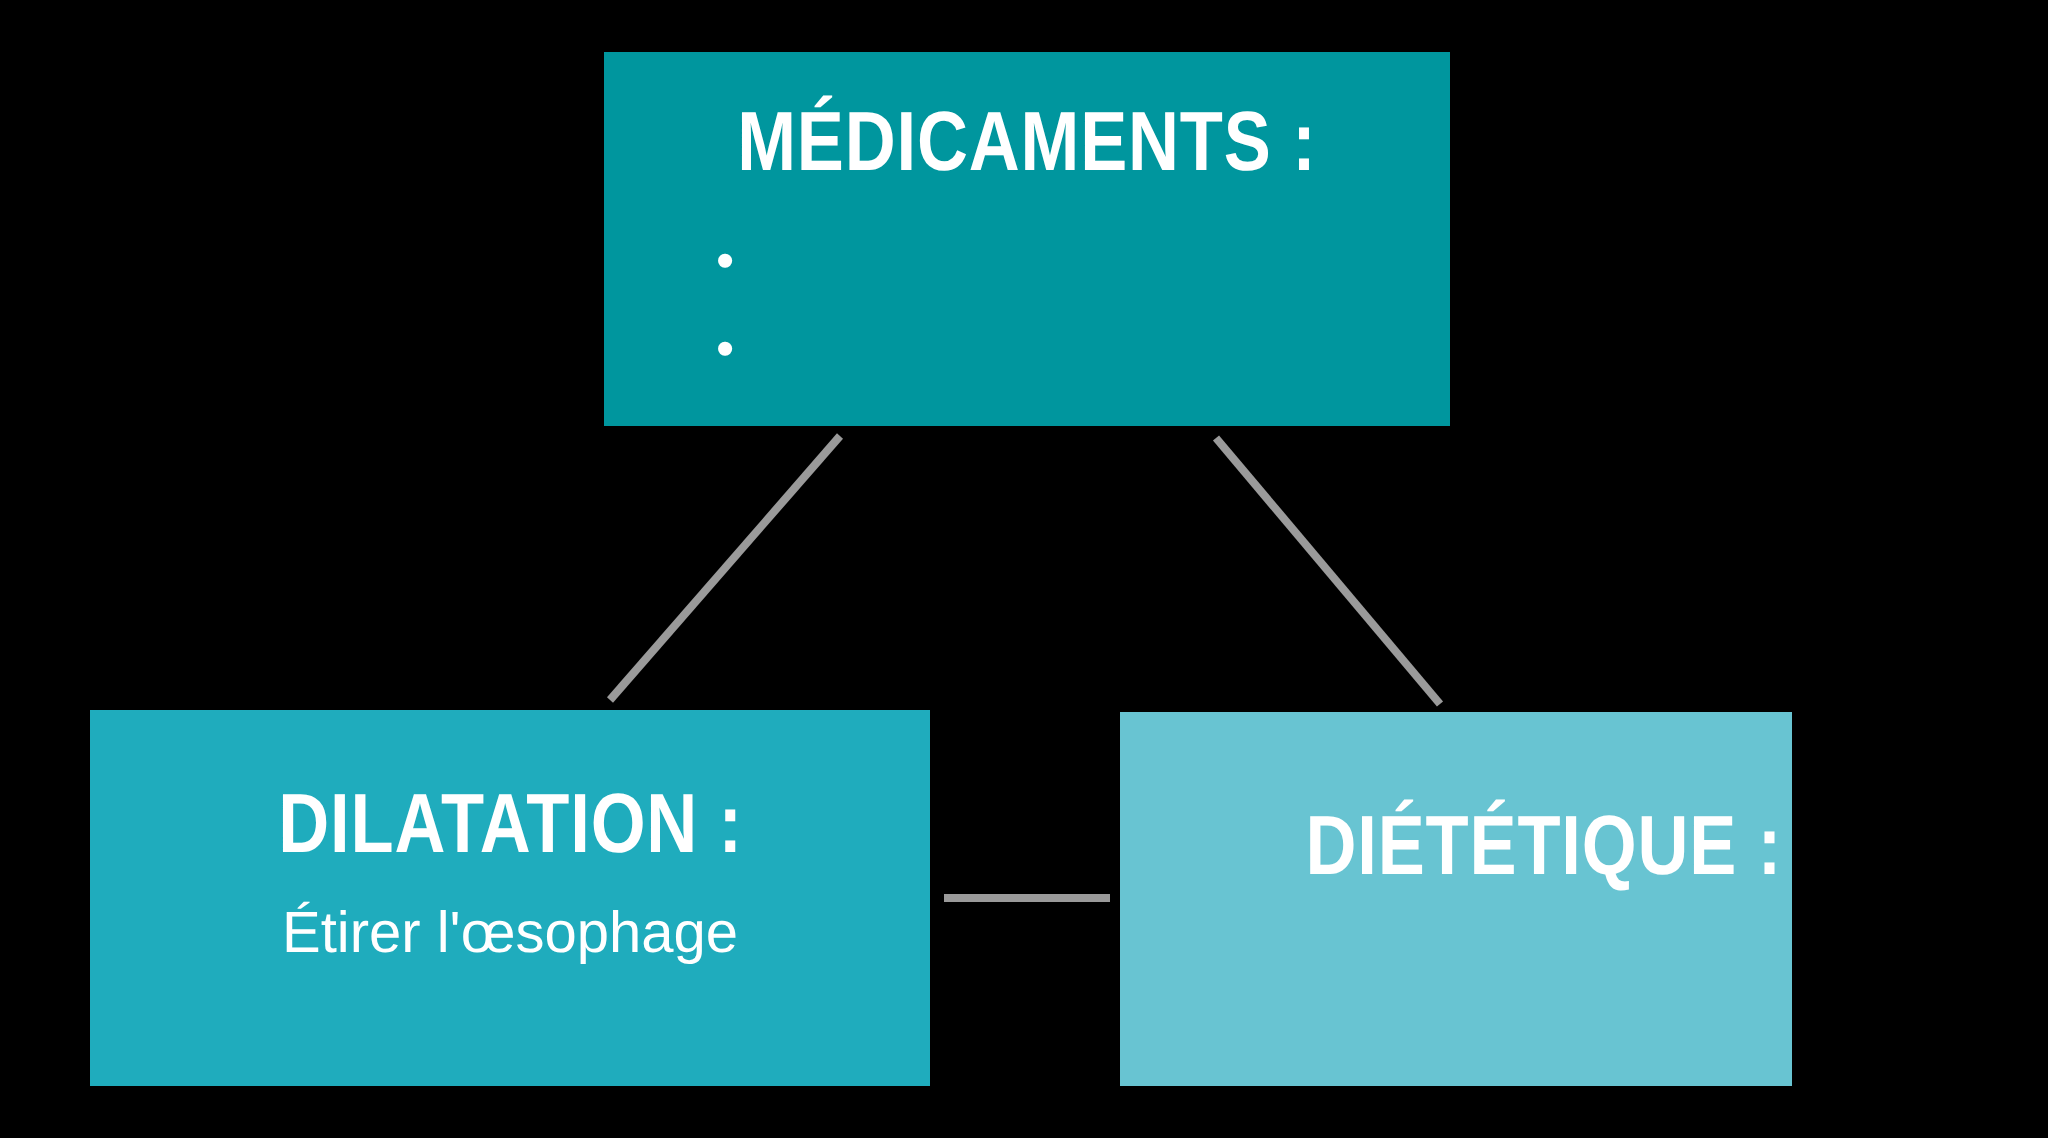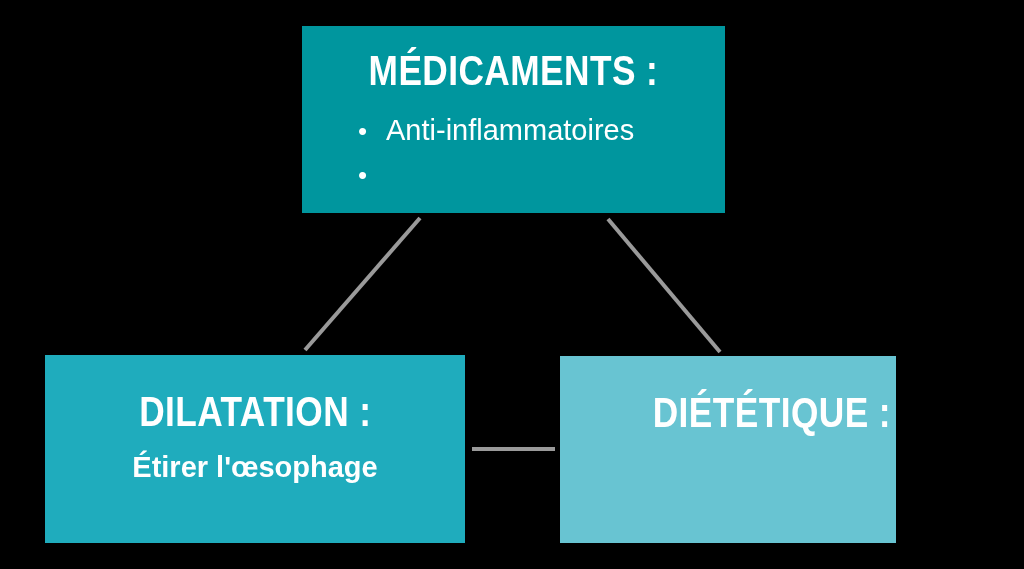--- a/index.html
+++ b/index.html
@@ -35,21 +35,21 @@
     font-weight: 700;
     font-size: 42px;
     line-height: 1.1;
     white-space: nowrap;
     transform: scaleX(0.84);
     transform-origin: 50% 50%;
     letter-spacing: 0.5px;
   }
   .node-subtitle {
     font-size: 29px;
-    font-weight: 700;
+    font-weight: 400;
     white-space: nowrap;
   }
   #node-medicaments {
     left: 302px;
     top: 26px;
     width: 423px;
     height: 187px;
     padding-top: 22px;
   }
   #node-medicaments .bullet-list {
@@ -73,21 +73,21 @@
     top: 355px;
     width: 420px;
     height: 188px;
     padding-top: 34px;
   }
   #node-dietetique {
     left: 560px;
     top: 356px;
     width: 423px;
     height: 187px;
-    padding-top: 34px;
+    padding-top: 44px;
   }
   #node-dilatation .node-subtitle,
   #node-dietetique .node-subtitle {
     margin-top: 16px;
   }
 </style>
 </head>
 <body>
 
 <div id="canvas" style="background-color: rgb(0, 0, 0);">
@@ -96,21 +96,20 @@
     <line x1="420" y1="218" x2="305" y2="350" stroke-width="4" stroke="#9a9a9a"></line>
     <line x1="608" y1="219" x2="720" y2="352" stroke-width="4" stroke="#9a9a9a"></line>
     <line x1="472" y1="449" x2="555" y2="449" stroke-width="4" stroke="#9a9a9a"></line>
   </svg>
 
   <div class="node" id="node-medicaments" style="background-color: rgb(0, 150, 158);">
     <span class="node-title">MÉDICAMENTS :</span>
     <div class="bullet-list">
       <div class="bullet-row">
         <span class="bullet-glyph">•</span>
-        <span>Anti-inflammatoires</span>
       </div>
       <div class="bullet-row">
         <span class="bullet-glyph">•</span>
       </div>
     </div>
   </div>
 
   <div class="node" id="node-dilatation" style="background-color: rgb(31, 172, 189); align-items: center;">
     <span class="node-title">DILATATION :</span>
     <span class="node-subtitle">Étirer l'œsophage</span>

